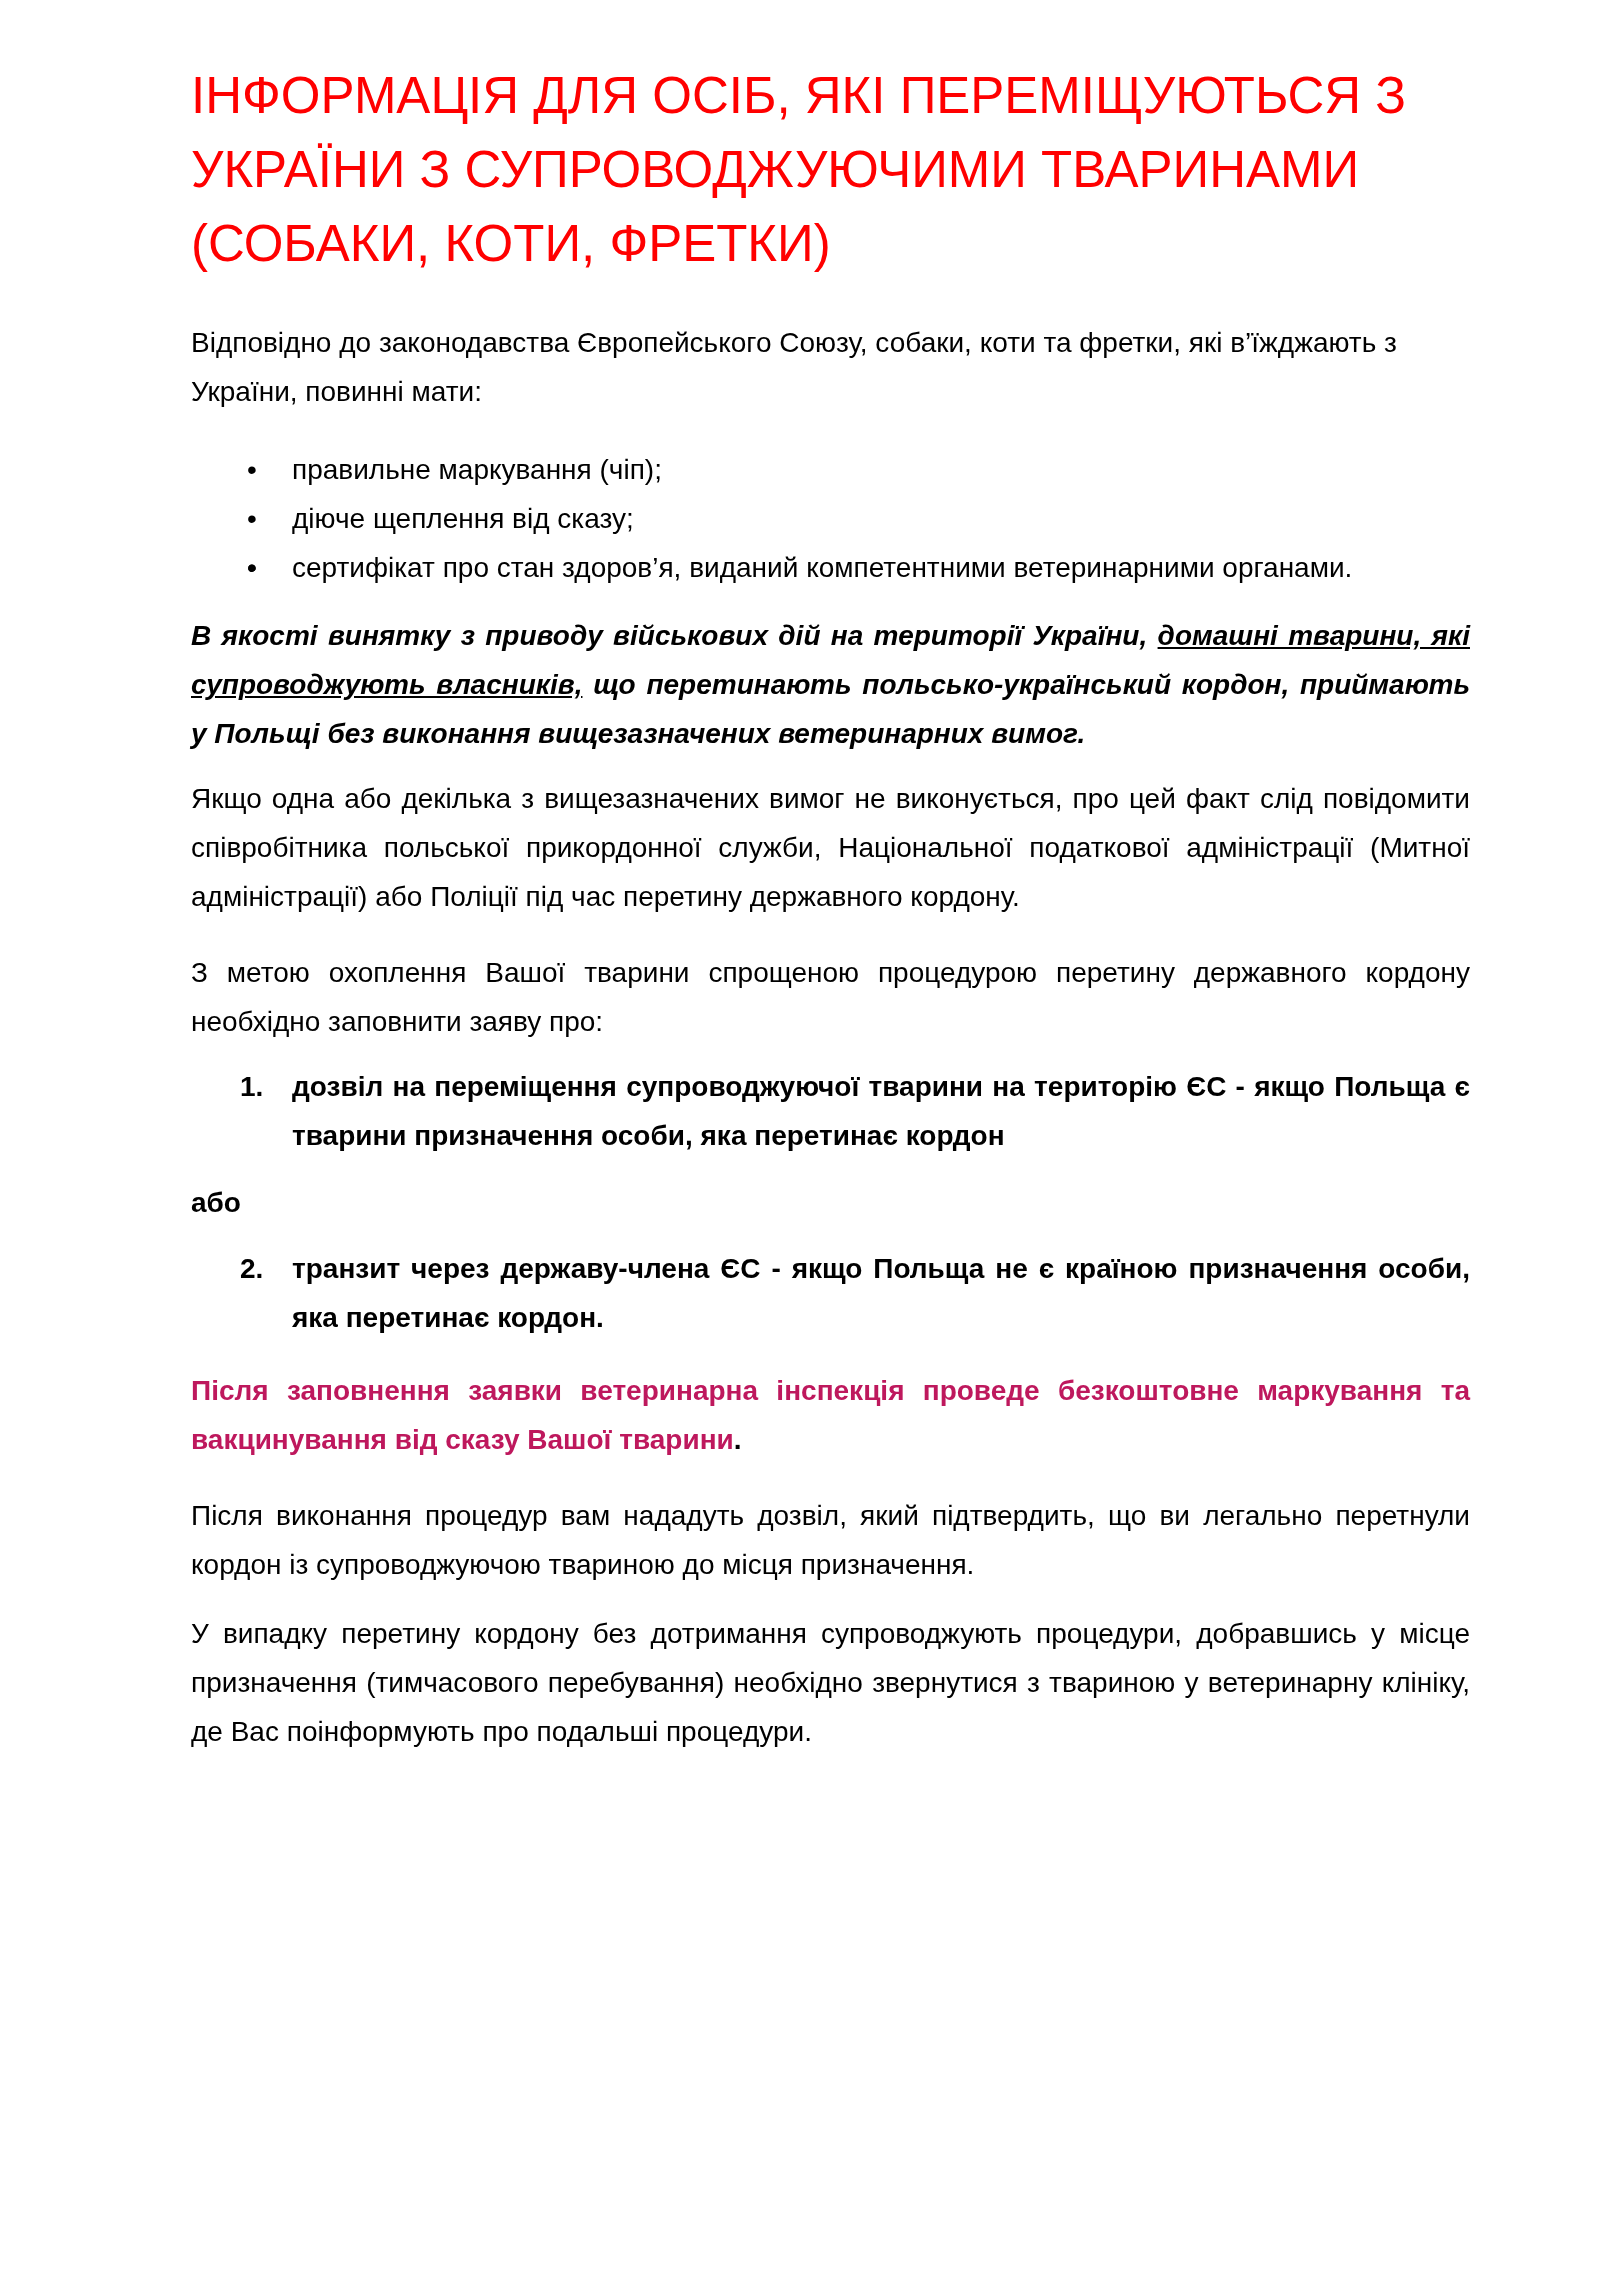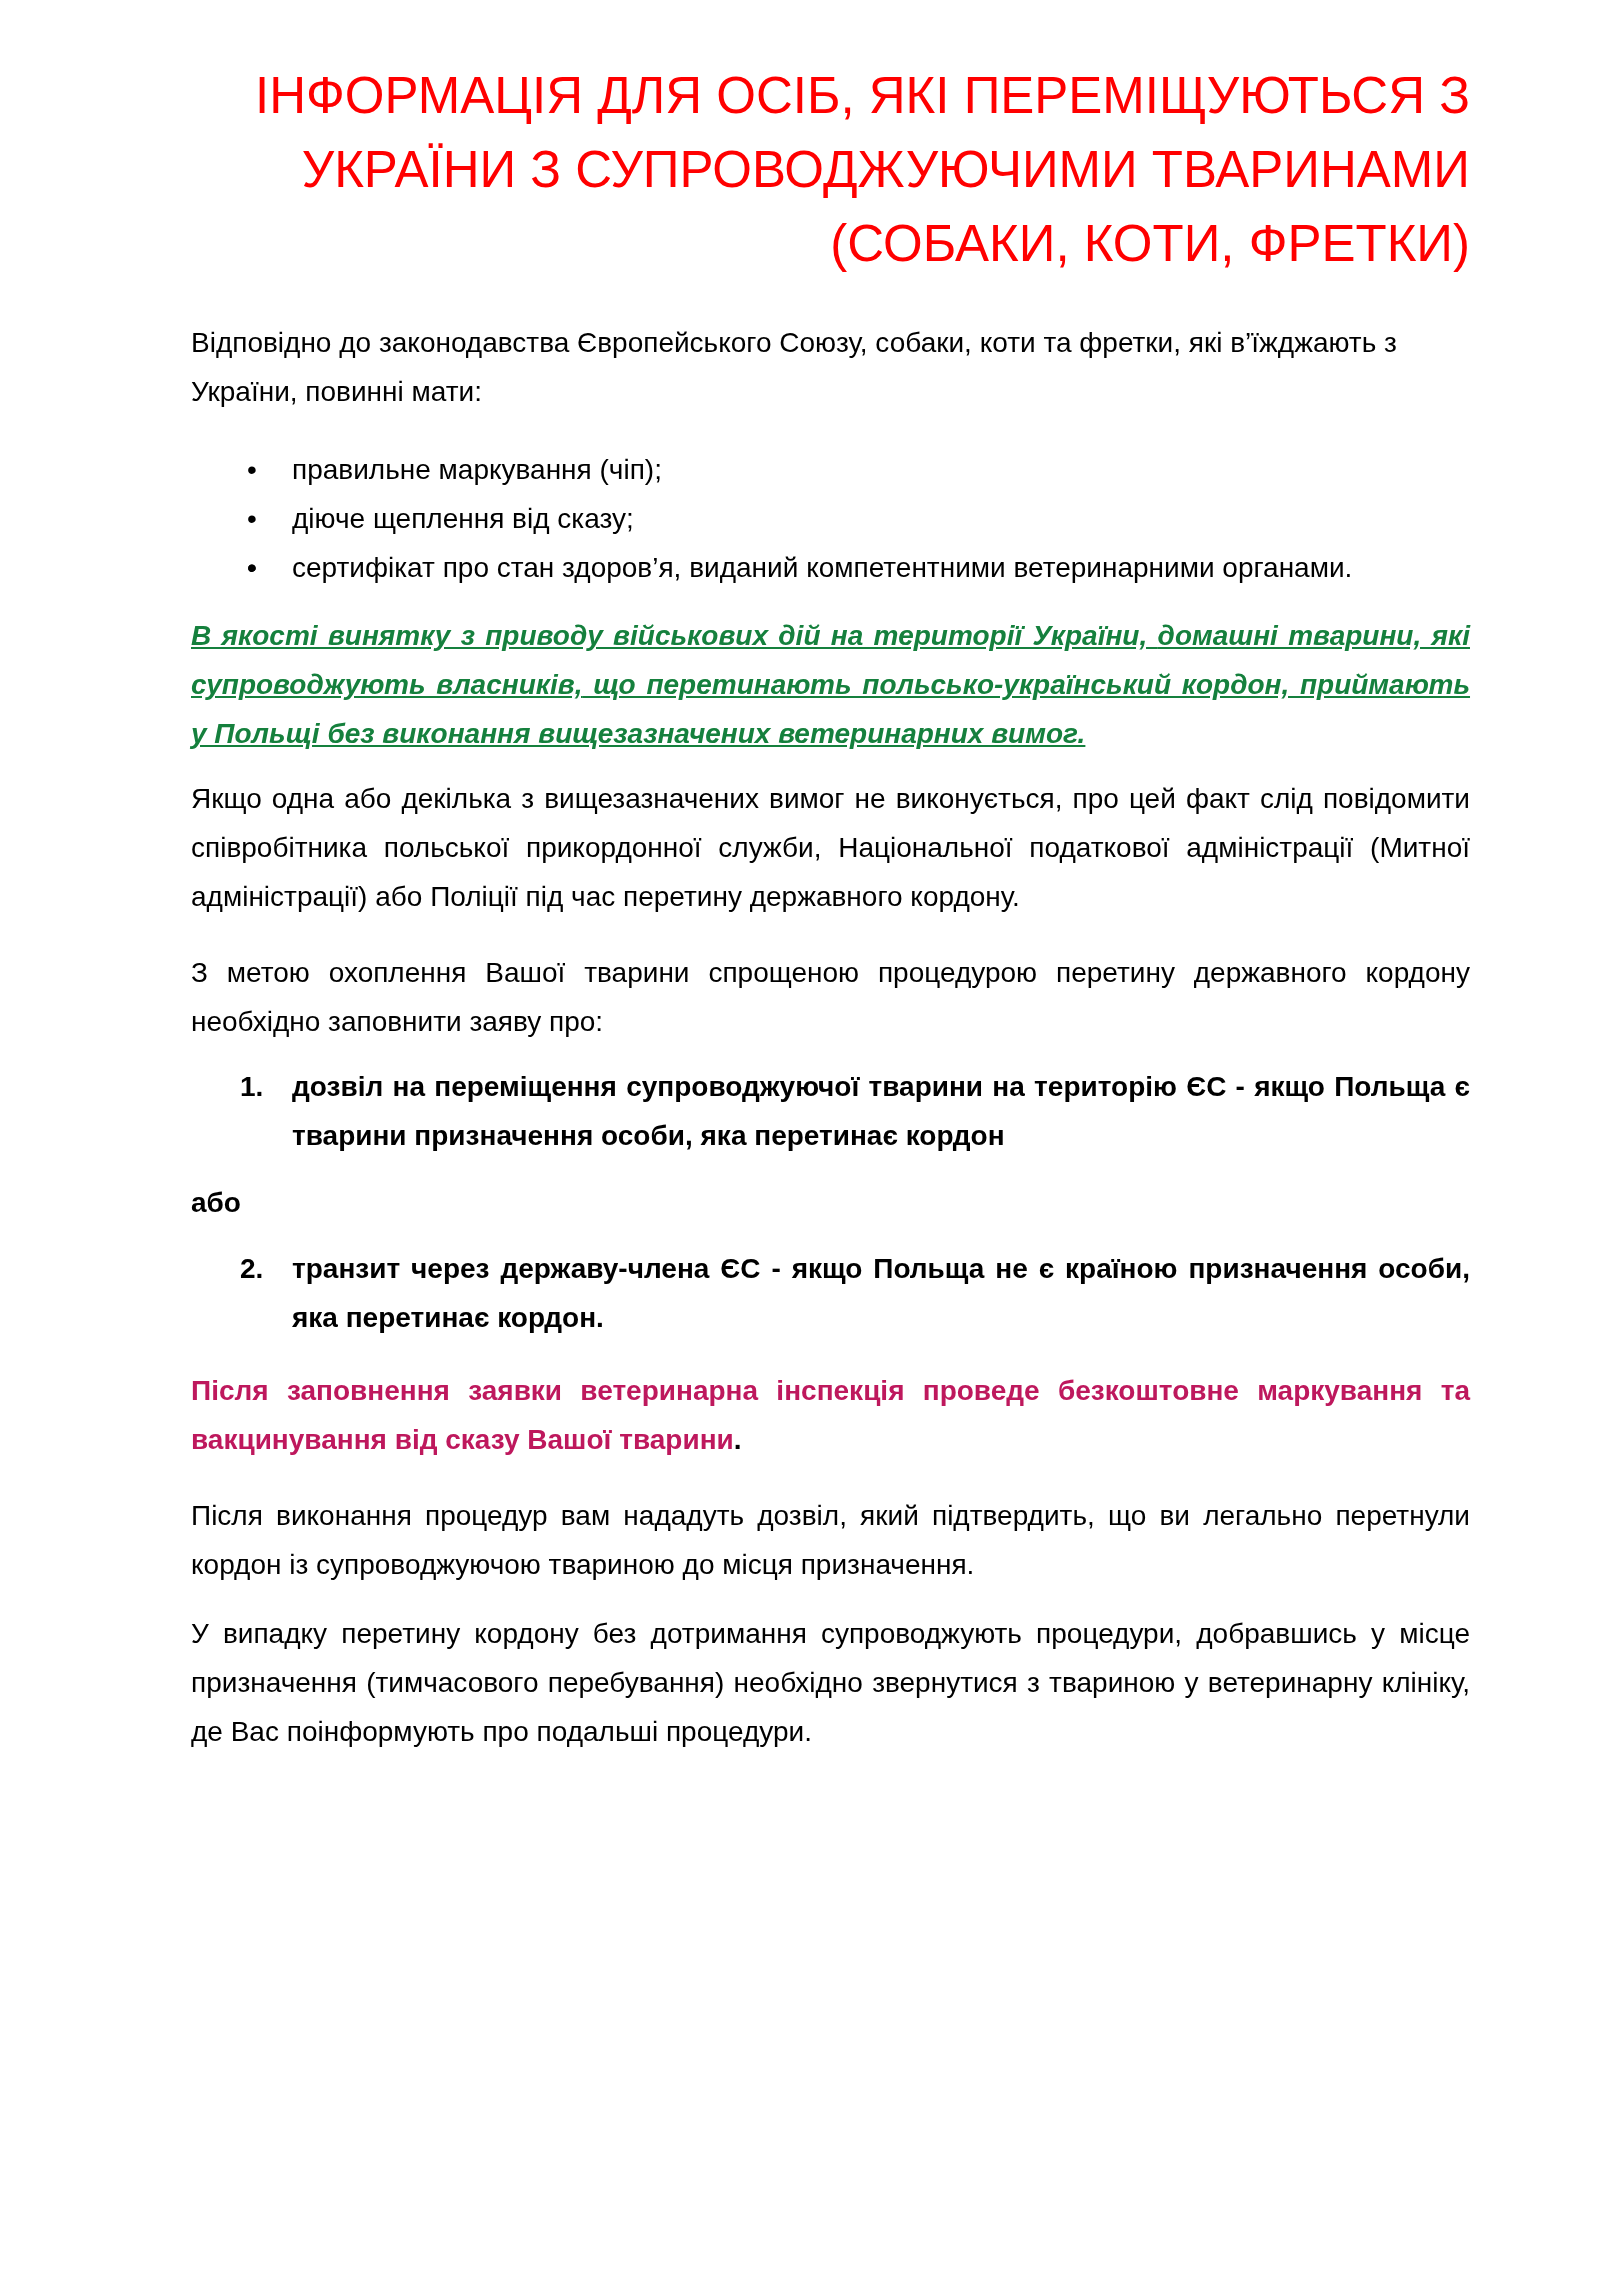--- a/index.html
+++ b/index.html
@@ -14,45 +14,44 @@
     line-height: 49px;
     color: #000000;
     overflow: hidden;
   }
   .title {
     margin: 9.8px 0 37px 0;
     color: #FF0000;
     font-size: 51px;
     line-height: 74px;
     font-weight: normal;
-    text-align: right;
+    text-align: left;
     white-space: pre-line;
   }
   p { margin: 0 0 27.4px 0; text-align: justify; }
   p.ragged { text-align: left; }
   p.intro { margin-bottom: 29px; }
 
   ul.req { list-style: none; margin: 0 0 19.6px 0; padding: 0; }
   ul.req li {
     position: relative;
     padding-left: 101px;
     text-align: justify;
   }
   ul.req li .bullet {
     position: absolute;
     left: 56px;
     top: 0;
   }
 
   .blue-para {
-    color: #15803d;
+    color: #000000;
     font-weight: bold;
     font-style: italic;
     margin-bottom: 15.7px;
-    text-decoration: underline;
   }
   .blue-para .u { text-decoration: underline; }
 
   p.purpose { margin-bottom: 15.7px; }
 
   .ol-item {
     position: relative;
     padding-left: 101px;
     text-align: justify;
     font-weight: bold;

